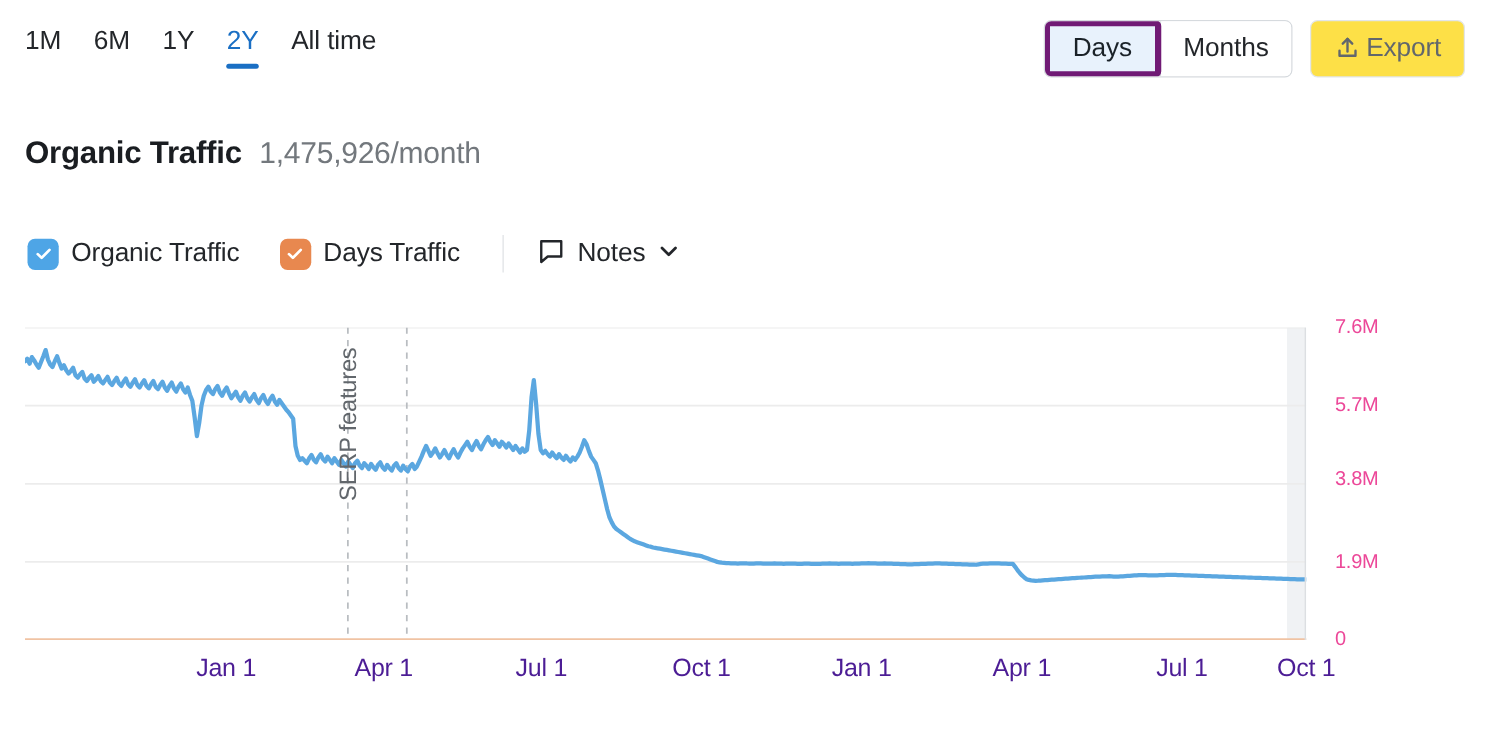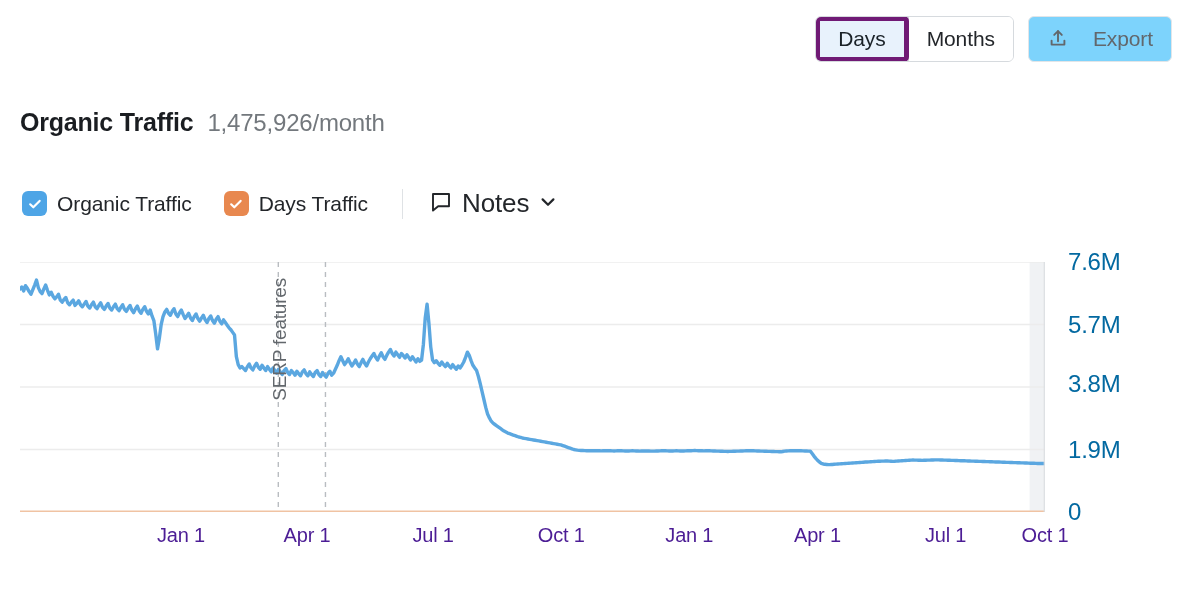--- a/index.html
+++ b/index.html
@@ -48,24 +48,24 @@
     padding: 0 18px; font-size: 21px; color: #23262a; cursor: pointer;
     background: #fff; letter-spacing: -0.1px;
   }
   .seg-btn.active {
     background: #e8f2fc; color: #1a2228;
     border: 5px solid #701a75; border-radius: 5px; margin: -1px;
     position: relative; z-index: 2;
   }
   .seg-divider { width: 1px; background: #d6dade; }
   .export-btn {
-    display: flex; align-items: center; gap: 24px;
+    display: flex; align-items: center; gap: 4px;
     height: 46px; padding: 0 18px;
     border: 1px solid #e2e5e8; border-radius: 6px;
-    background: #7dd3fc; color: #62676c; font-size: 21px; cursor: pointer;
+    background: #fde047; color: #62676c; font-size: 21px; cursor: pointer;
     letter-spacing: -0.1px;
   }
   .export-btn svg { display: block; }
 
   
   .heading {
     position: absolute; left: 20px; top: 108px;
     display: flex; align-items: baseline; gap: 14px;
   }
   .heading-title { font-size: 25px; font-weight: bold; color: #1a1d21; letter-spacing: -0.2px; }
@@ -78,31 +78,31 @@
   }
   .legend-item { display: flex; align-items: center; gap: 10px; cursor: pointer; margin-right: 32px; }
   .legend-box {
     width: 25px; height: 25px; border-radius: 6px;
     display: flex; align-items: center; justify-content: center; flex: none;
   }
   .legend-box svg { display: block; }
   .legend-label { font-size: 21px; color: #23262a; letter-spacing: -0.1px; }
   .legend-sep { width: 1px; height: 30px; background: #dfe2e5; margin: 0 26px 0 2px; }
   .notes-btn { display: flex; align-items: center; gap: 9px; cursor: pointer; }
-  .notes-label { font-size: 26px; color: #23262a; letter-spacing: -0.1px; }
+  .notes-label { font-size: 21px; color: #23262a; letter-spacing: -0.1px; }
 
   
   .chart-area { position: absolute; left: 0; top: 252px; width: 1190px; height: 348px; }
   .plot { position: absolute; left: 20px; top: 10px; width: 1025px; height: 250px; }
   .plot svg { display: block; }
   .yaxis {
     position: absolute; left: 1068px; top: 10px; width: 120px; height: 250px;
   }
   .ytick {
-    position: absolute; left: 0; font-size: 24px; color: #0369a1;
+    position: absolute; left: 0; font-size: 16px; color: #ec4899;
     transform: translateY(-50%); letter-spacing: -0.2px; white-space: nowrap;
   }
   .xaxis { position: absolute; left: 20px; top: 272px; width: 1025px; height: 40px; }
   .xtick {
     position: absolute; top: 0; font-size: 20px; color: #4c1d95;
     transform: translateX(-50%); letter-spacing: -0.2px; white-space: nowrap;
   }
   .marker-label {
     position: absolute;
     font-size: 19px; color: #62676c; letter-spacing: -0.2px;
@@ -110,20 +110,27 @@
     white-space: nowrap;
   }
 </style>
 </head>
 <body>
 
 <div class="page">
 
   <div class="topbar">
 
+    <div class="range-tabs">
+      <div class="range-tab">1M</div>
+      <div class="range-tab">6M</div>
+      <div class="range-tab">1Y</div>
+      <div class="range-tab active">2Y</div>
+      <div class="range-tab">All time</div>
+    </div>
 
     <div class="topright">
       <div class="segmented">
         <div class="seg-btn active">Days</div>
         <div class="seg-divider"></div>
         <div class="seg-btn">Months</div>
       </div>
 
       <div class="export-btn">
         <span>

